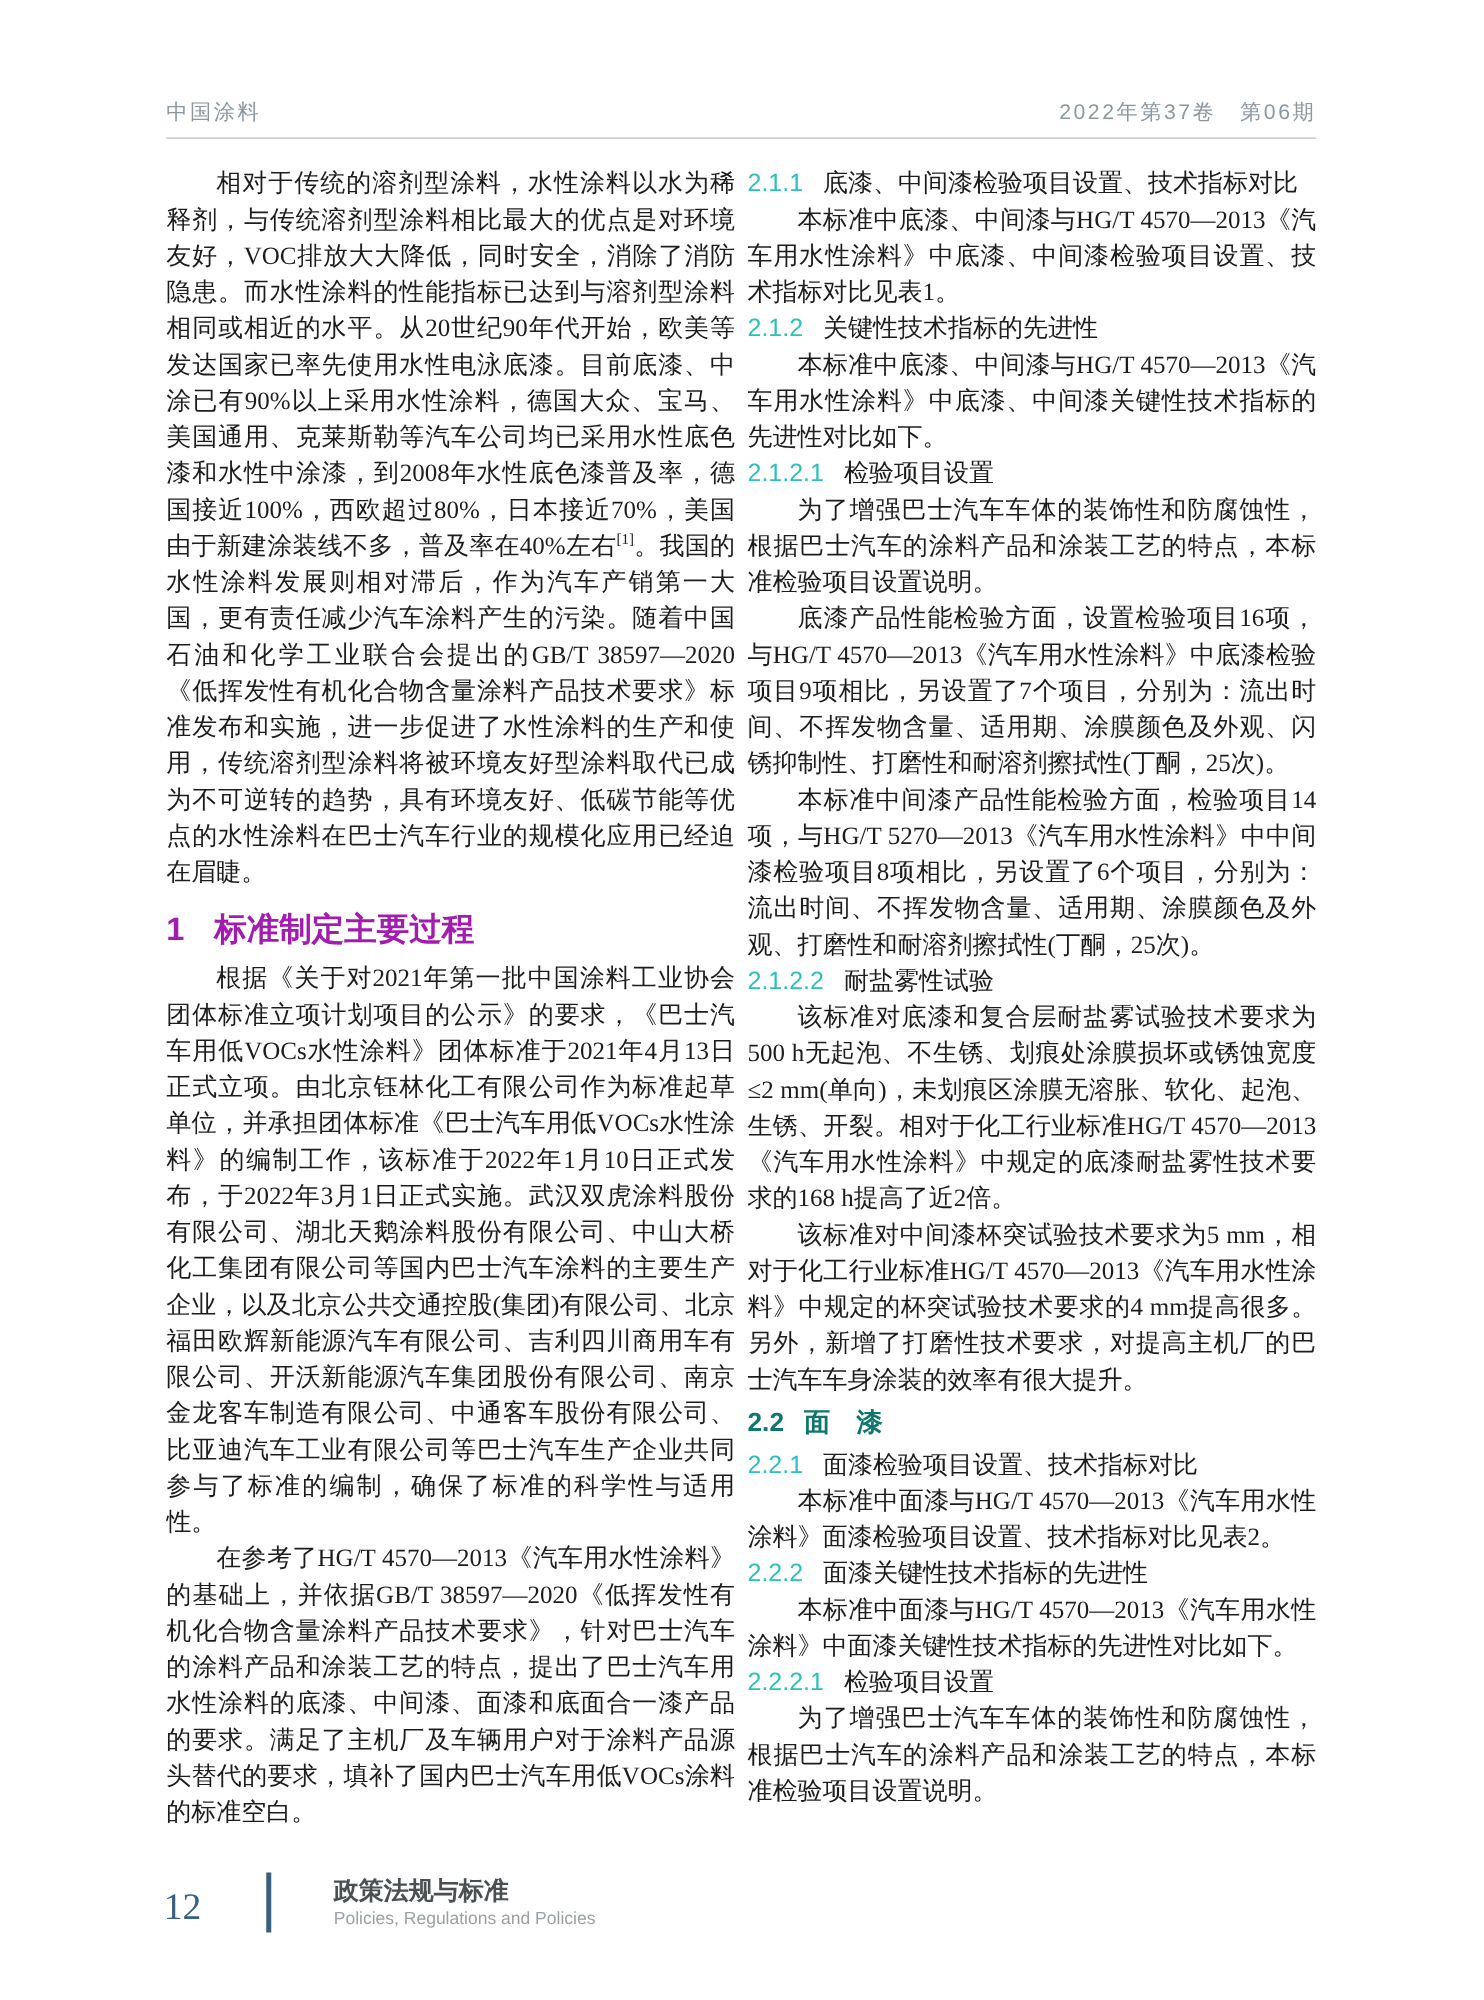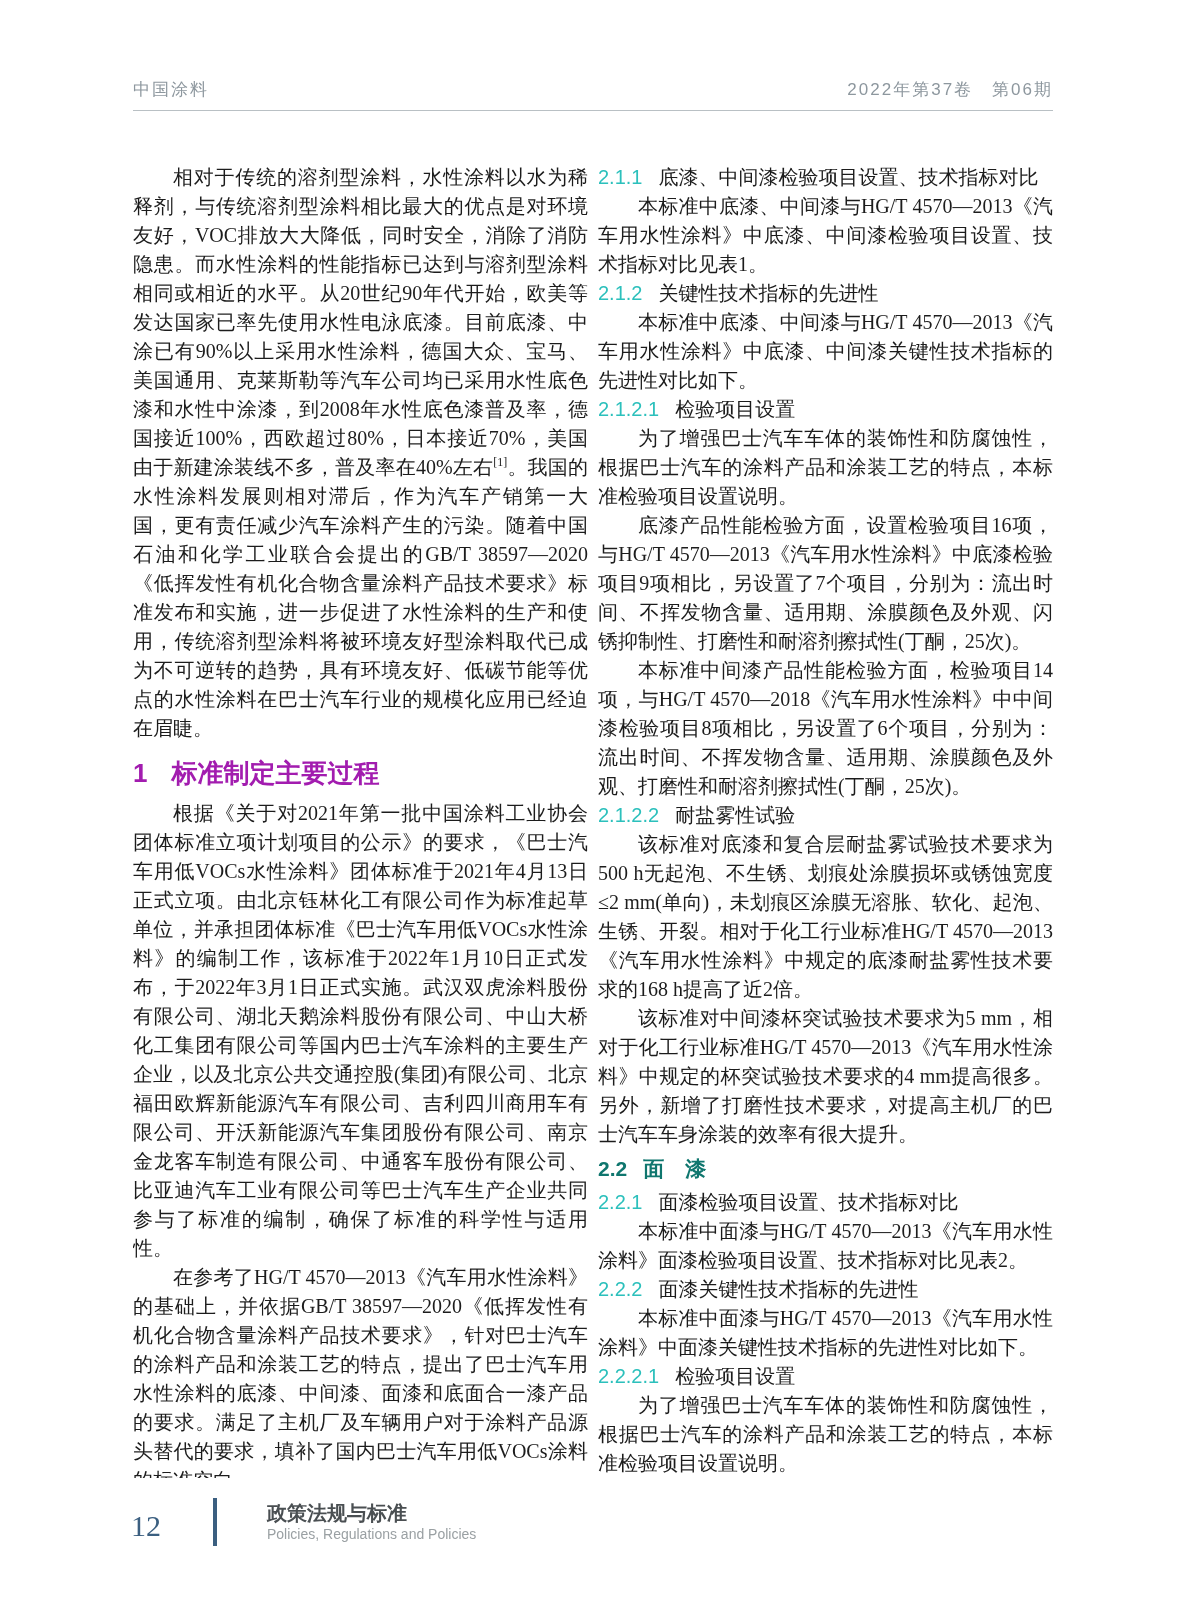--- a/index.html
+++ b/index.html
@@ -21,21 +21,20 @@
   }
   
   .body{
     position:absolute;left:133px;top:133px;width:920px;height:1345px;
     display:flex;gap:10px;overflow:hidden;
   }
   .col{
     width:455px;
     font-size:20px;line-height:29px;
     text-align:justify;
-    margin-top:30px;
   }
   .col p{margin:0;text-indent:2em;}
   sup{font-size:12px;line-height:0;}
   .h1{
     font-family:"Liberation Sans","DejaVu Sans",sans-serif;
     font-weight:bold;color:#a21caf;
     font-size:26px;line-height:34px;
     margin:13px 0 9px 0;text-indent:0;text-align:left;
   }
   .h1 .num{margin-right:24px;}
@@ -108,21 +107,21 @@
       <div class="h3">
         <span class="num">2.1.2</span><span>关键性技术指标的先进性</span>
       </div>
       <p>本标准中底漆、中间漆与HG/T 4570—2013《汽车用水性涂料》中底漆、中间漆关键性技术指标的先进性对比如下。</p>
 
       <div class="h3">
         <span class="num">2.1.2.1</span><span>检验项目设置</span>
       </div>
       <p>为了增强巴士汽车车体的装饰性和防腐蚀性，根据巴士汽车的涂料产品和涂装工艺的特点，本标准检验项目设置说明。</p>
       <p>底漆产品性能检验方面，设置检验项目16项，与HG/T 4570—2013《汽车用水性涂料》中底漆检验项目9项相比，另设置了7个项目，分别为：流出时间、不挥发物含量、适用期、涂膜颜色及外观、闪锈抑制性、打磨性和耐溶剂擦拭性(丁酮，25次)。</p>
-      <p>本标准中间漆产品性能检验方面，检验项目14项，与HG/T 4570—2018《汽车用水性涂料》中中间漆检验项目8项相比，另设置了6个项目，分别为：流出时间、不挥发物含量、适用期、涂膜颜色及外观、打磨性和耐溶剂擦拭性(丁酮，25次)。</p>
+      <p>本标准中间漆产品性能检验方面，检验项目14项，与HG/T 5270—2013《汽车用水性涂料》中中间漆检验项目8项相比，另设置了6个项目，分别为：流出时间、不挥发物含量、适用期、涂膜颜色及外观、打磨性和耐溶剂擦拭性(丁酮，25次)。</p>
 
       <div class="h3">
         <span class="num">2.1.2.2</span><span>耐盐雾性试验</span>
       </div>
       <p>该标准对底漆和复合层耐盐雾试验技术要求为500 h无起泡、不生锈、划痕处涂膜损坏或锈蚀宽度≤2 mm(单向)，未划痕区涂膜无溶胀、软化、起泡、生锈、开裂。相对于化工行业标准HG/T 4570—2013《汽车用水性涂料》中规定的底漆耐盐雾性技术要求的168 h提高了近2倍。</p>
 
       <p>该标准对中间漆杯突试验技术要求为5 mm，相对于化工行业标准HG/T 4570—2013《汽车用水性涂料》中规定的杯突试验技术要求的4 mm提高很多。另外，新增了打磨性技术要求，对提高主机厂的巴士汽车车身涂装的效率有很大提升。</p>
 
       <div class="h2">
         <span class="num">2.2</span><span>面　漆</span>

